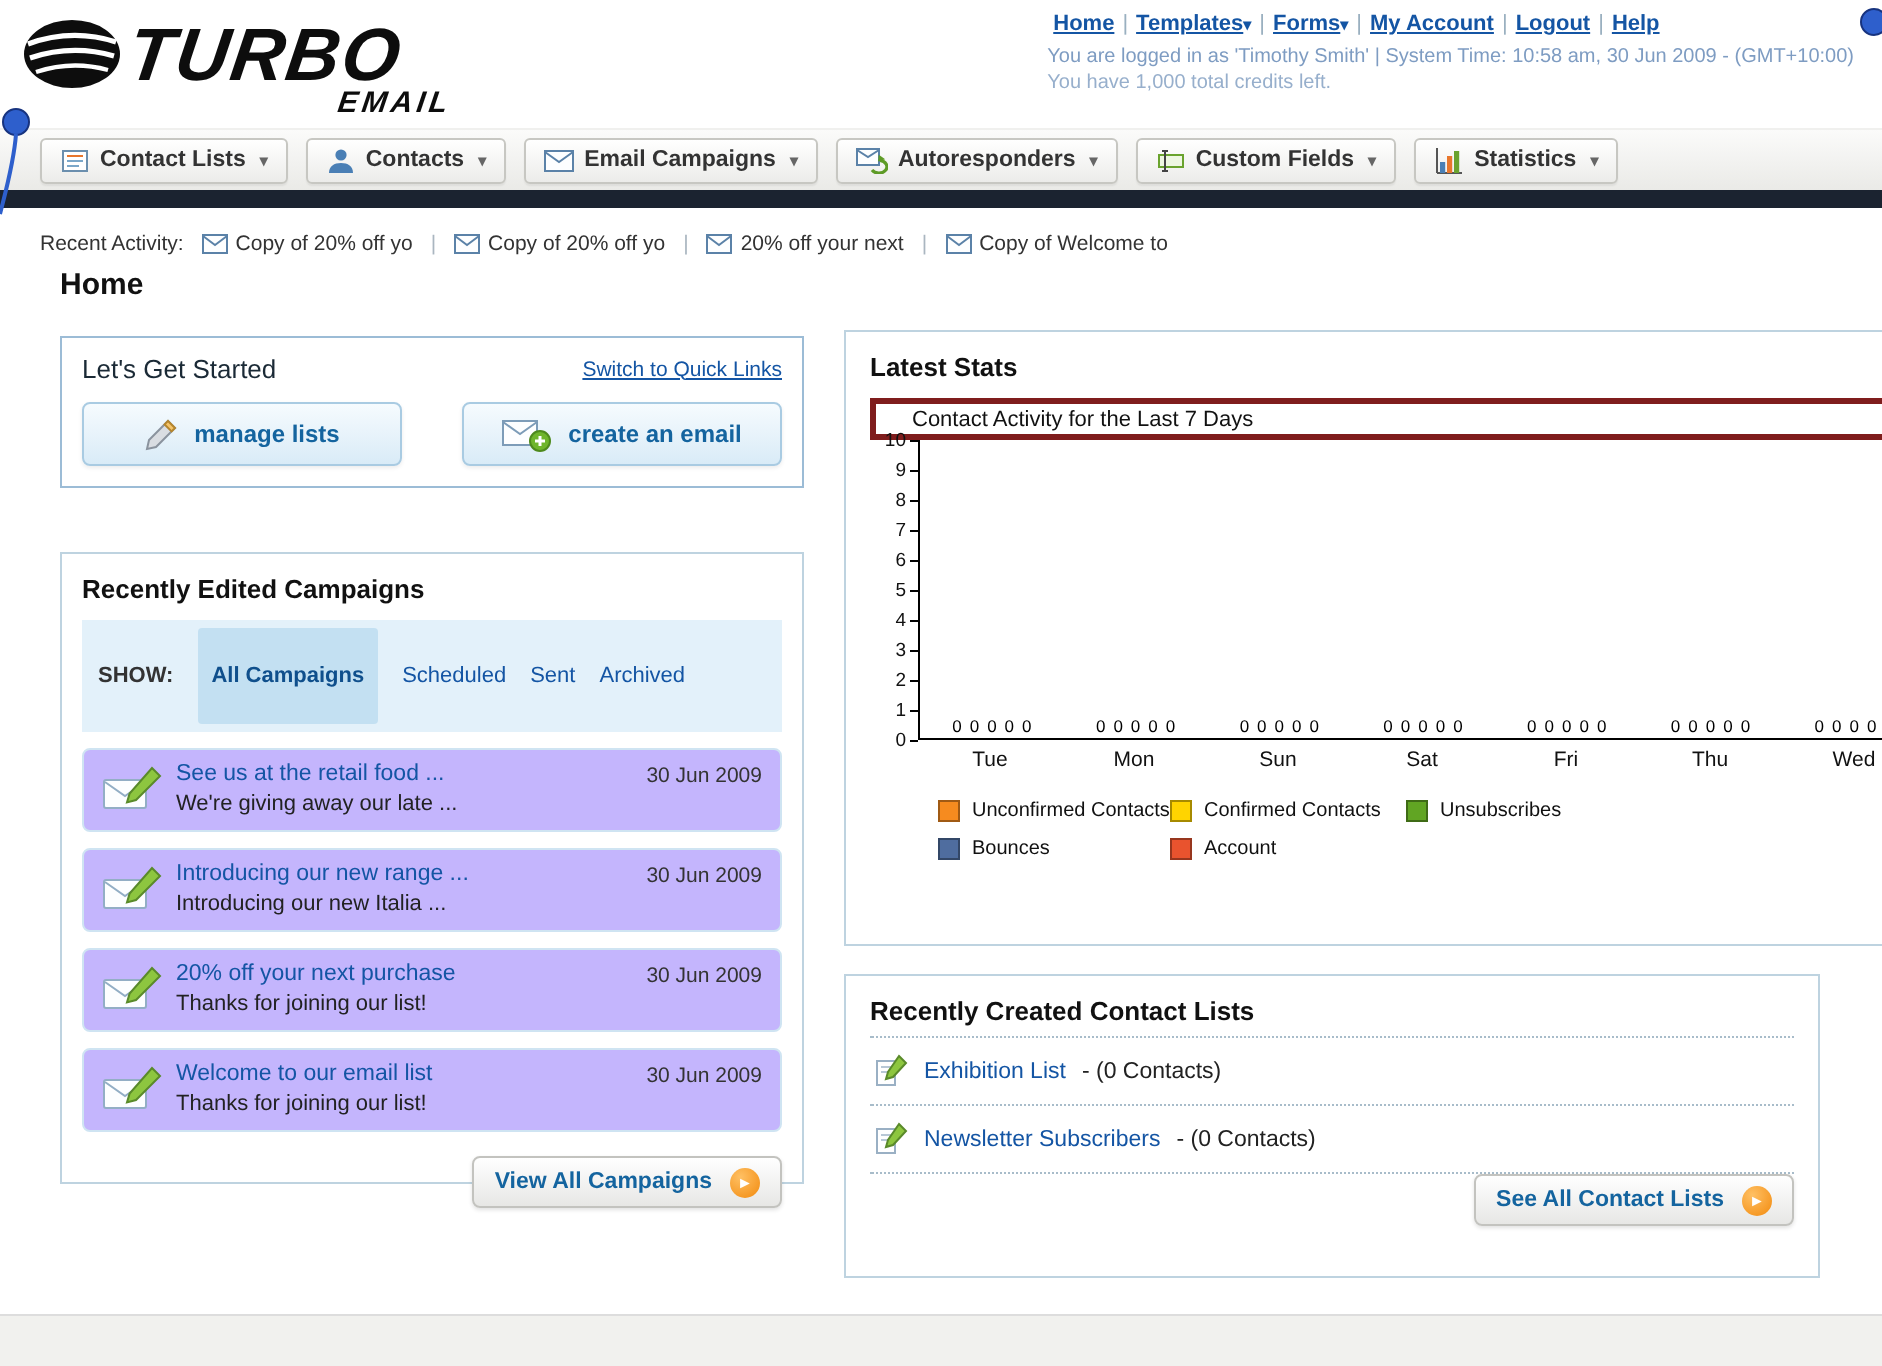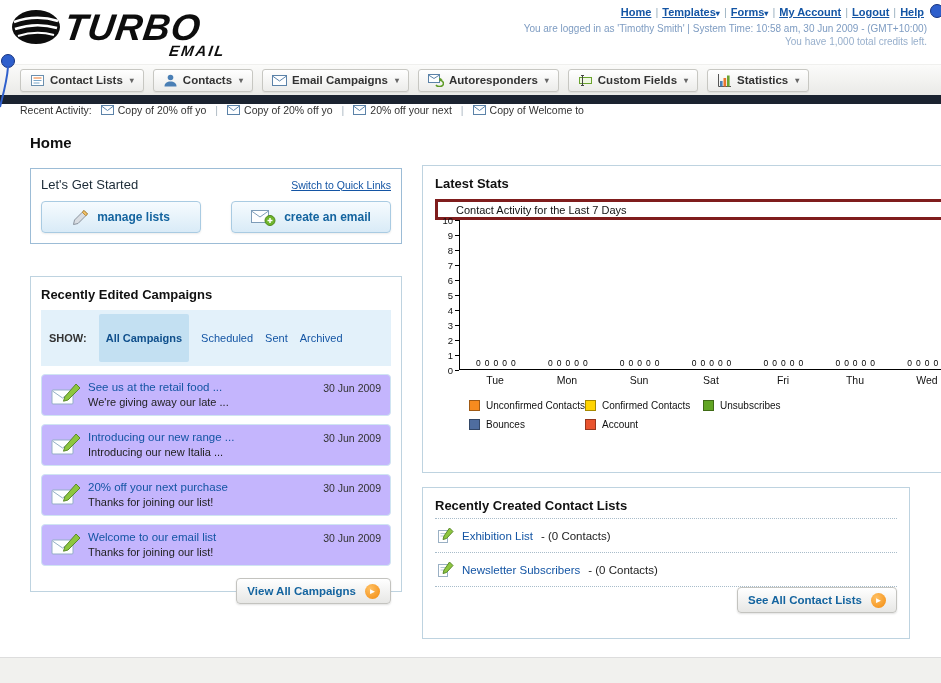--- a/index.html
+++ b/index.html
@@ -5,37 +5,37 @@
   *{box-sizing:border-box;margin:0;padding:0}
   html,body{width:941px;height:683px}
   body{font-family:"Liberation Sans",sans-serif;background:#fff;position:relative;overflow:hidden;color:#222}
   a{cursor:pointer;text-decoration:none}
 
   
   #header{position:relative;height:64px;background:#fff}
   .logo{position:absolute;left:8px;top:2px}
   .logo-main{font-family:"Liberation Sans",sans-serif;font-size:37px;font-weight:bold;font-style:italic;fill:#0d0d0d;stroke:#fff;stroke-width:1px;paint-order:stroke;letter-spacing:1px}
   .logo-sub{font-family:"Liberation Sans",sans-serif;font-size:15px;font-weight:bold;font-style:italic;fill:#0d0d0d;letter-spacing:2px}
-  .top-right{position:absolute;right:14px;top:6px;text-align:right}
+  .top-right{position:absolute;right:14px;top:6px;text-align:left}
   .top-links{font-size:11px}
   .top-links a{color:#1455a4;text-decoration:underline;margin:0 3px;font-weight:bold}
   .top-links .sep{color:#9ab0c0;margin:0 1px}
   .tl-caret{font-size:8px;color:#1455a4;text-decoration:none;display:inline-block}
   .login-line{margin-top:5px;font-size:10px;color:#7e9cc2}
   .credits-line{margin-top:2px;font-size:10px;color:#97afcc}
 
   
   #navbar{height:31px;background:linear-gradient(#fbfbfa,#eaeae7);display:flex;align-items:center;gap:9px;padding-left:20px;border-top:1px solid #f0f0ee}
   .tab{display:flex;align-items:center;gap:5px;height:23px;padding:0 9px;background:linear-gradient(#ffffff,#ececea);border:1px solid #c7c7c2;border-radius:3px;font-size:11.5px;font-weight:bold;color:#333;cursor:pointer;box-shadow:0 1px 1px rgba(0,0,0,.06)}
   .tab .caret{font-size:8px;color:#666;margin-left:2px}
   .icon svg{display:block}
   #darkbar{height:9px;background:#1b2330}
 
   
-  #activity{height:24px;display:flex;align-items:flex-start;padding-left:20px;font-size:10.5px;color:#333;background:#fff}
+  #activity{height:24px;display:flex;align-items:flex-end;padding-left:20px;font-size:10.5px;color:#333;background:#fff}
   .act-item{display:flex;align-items:center;gap:4px;margin-left:9px;color:#333;cursor:pointer}
   .act-sep{color:#aab6c0;margin-left:9px}
 
   
   #content{position:relative;height:529px}
   #page-title{position:absolute;left:30px;top:6px;font-size:15px;font-weight:bold;color:#111}
   .panel{position:absolute;background:#fff;border:1px solid #bed3e0}
   .panel-title{font-size:13px;font-weight:bold;color:#111}
 
   #get-started{left:30px;top:40px;width:372px;height:76px;border-color:#9cbcd6;padding:8px 10px}

